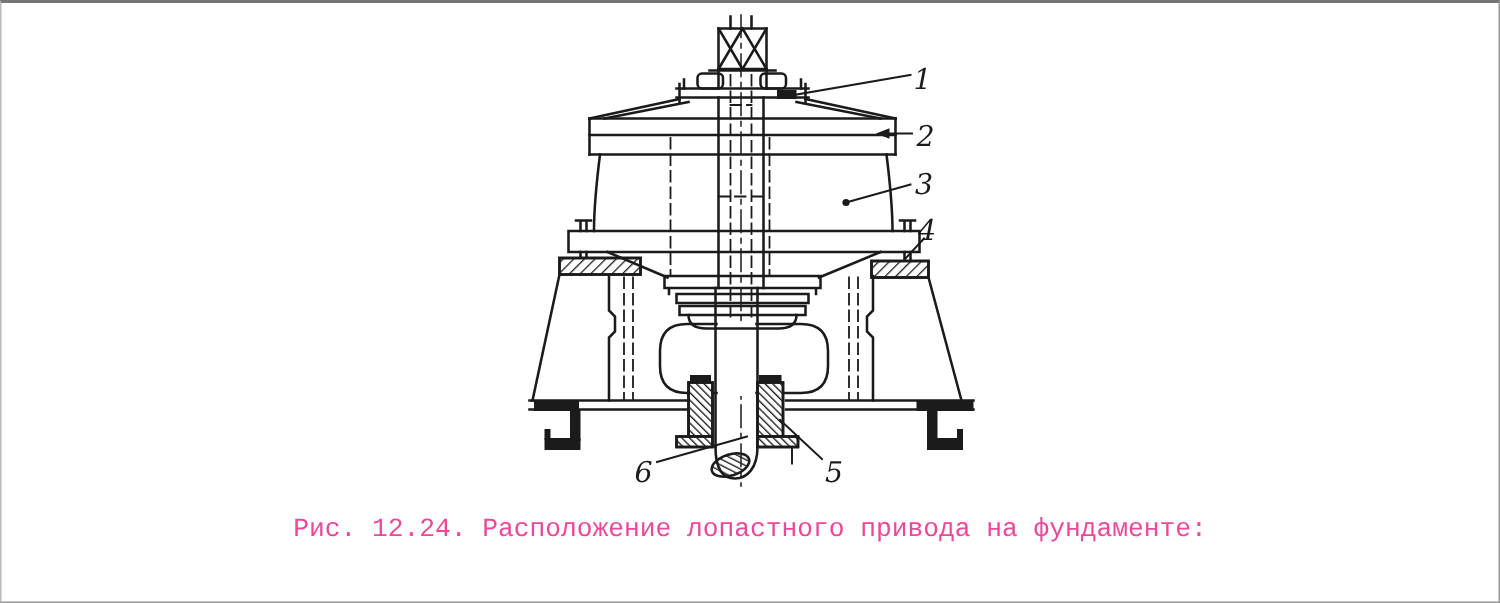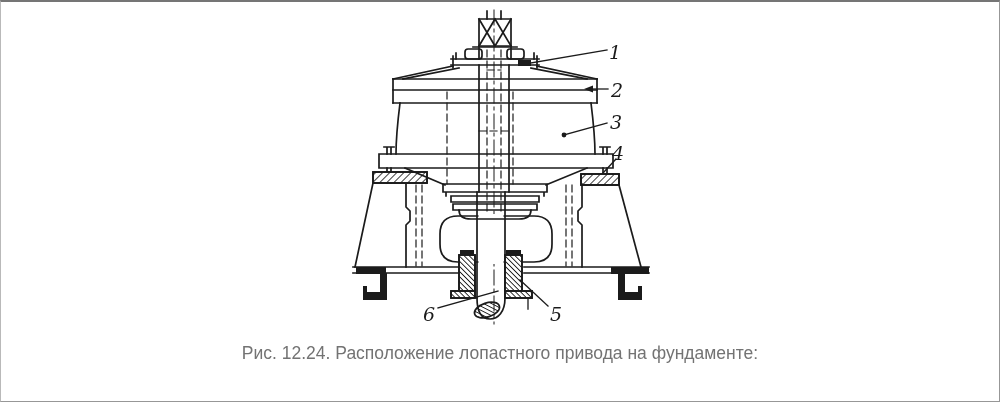--- a/index.html
+++ b/index.html
@@ -18,24 +18,25 @@
   .drawing{position:absolute;left:0;top:0;}
   .callout{
     font-family:"DejaVu Serif", serif;
     font-style:italic;
     font-size:19px;
     fill:#1b1b1b;
   }
   .caption-title,.caption-legend{
     position:absolute;left:0;width:100%;
     text-align:center;
-    color:#737373;
+    color:#ec4899;
     font-size:17.5px;
     line-height:20px;
     white-space:nowrap;
+    font-family:Liberation Mono, monospace;
   }
   .caption-title{top:341px;}
   .caption-legend{top:363px;}
 </style>
 </head>
 <body>
 
 <div class="page">
 
   <svg class="drawing" width="1000" height="402" viewBox="0 0 1000 402">

